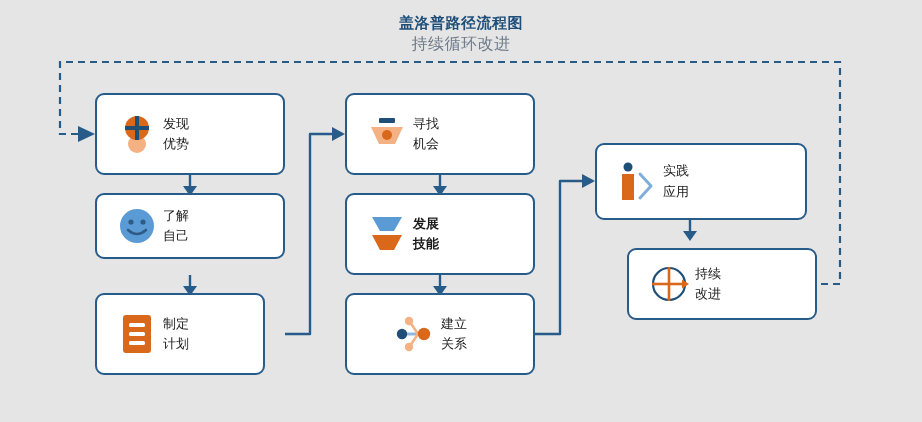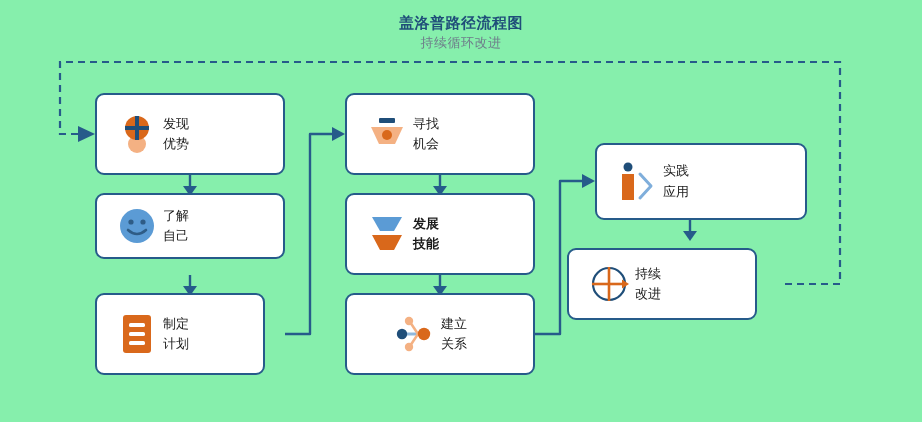--- a/index.html
+++ b/index.html
@@ -7,21 +7,21 @@
     padding: 0;
     background: #ffffff;
   }
   body {
     font-family: "Liberation Sans", "DejaVu Sans", sans-serif;
   }
   #canvas {
     position: relative;
     width: 922px;
     height: 422px;
-    background: #86efac;
+    background: #e5e5e5;
     overflow: hidden;
   }
 
   
   .title {
     position: absolute;
     left: 0;
     top: 14px;
     width: 922px;
     text-align: center;
@@ -29,21 +29,21 @@
     font-weight: bold;
     color: #1F4E79;
     letter-spacing: 0.5px;
   }
   .subtitle {
     position: absolute;
     left: 0;
     top: 34px;
     width: 922px;
     text-align: center;
-    font-size: 13px;
+    font-size: 16px;
     color: #6E7C8A;
     letter-spacing: 0.5px;
   }
 
   
   #links {
     position: absolute;
     left: 0;
     top: 0;
     width: 922px;
@@ -80,21 +80,21 @@
   }
 
   
   #node-0 { left: 95px;  top: 93px;  width: 190px; height: 82px; }
   #node-1 { left: 95px;  top: 193px; width: 190px; height: 66px; }
   #node-2 { left: 95px;  top: 293px; width: 170px; height: 82px; }
   #node-3 { left: 345px; top: 93px;  width: 190px; height: 82px; }
   #node-4 { left: 345px; top: 193px; width: 190px; height: 82px; font-weight: bold; }
   #node-5 { left: 345px; top: 293px; width: 190px; height: 82px; padding-left: 28px; }
   #node-6 { left: 595px; top: 143px; width: 212px; height: 77px; }
-  #node-7 { left: 567px; top: 248px; width: 190px; height: 72px; }
+  #node-7 { left: 627px; top: 248px; width: 190px; height: 72px; }
 </style>
 </head>
 <body>
 
 <div id="canvas">
 
   <div class="title">盖洛普路径流程图</div>
   <div class="subtitle">持续循环改进</div>
 
   <svg id="links" viewBox="0 0 922 422" xmlns="http://www.w3.org/2000/svg">

